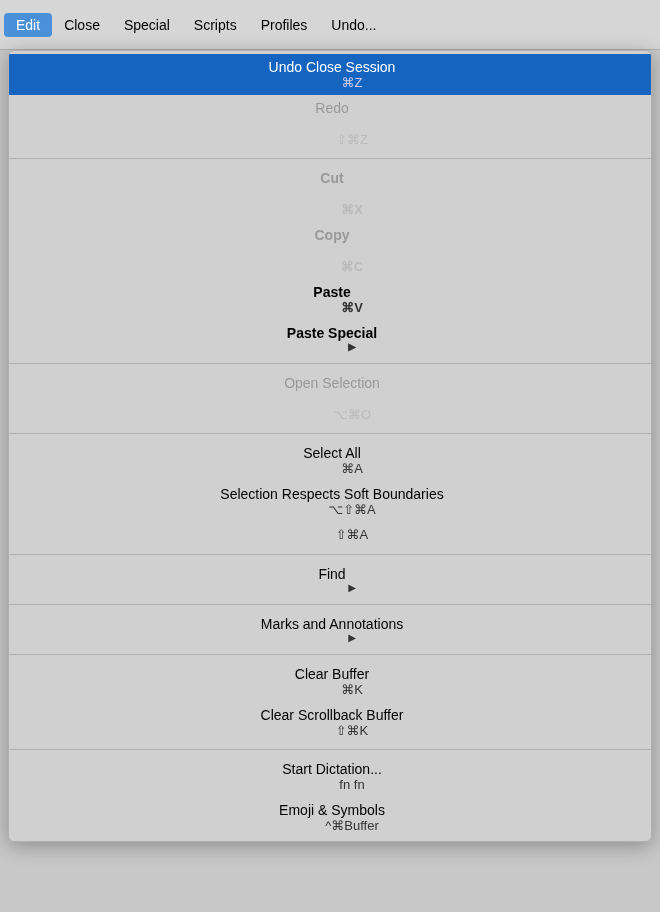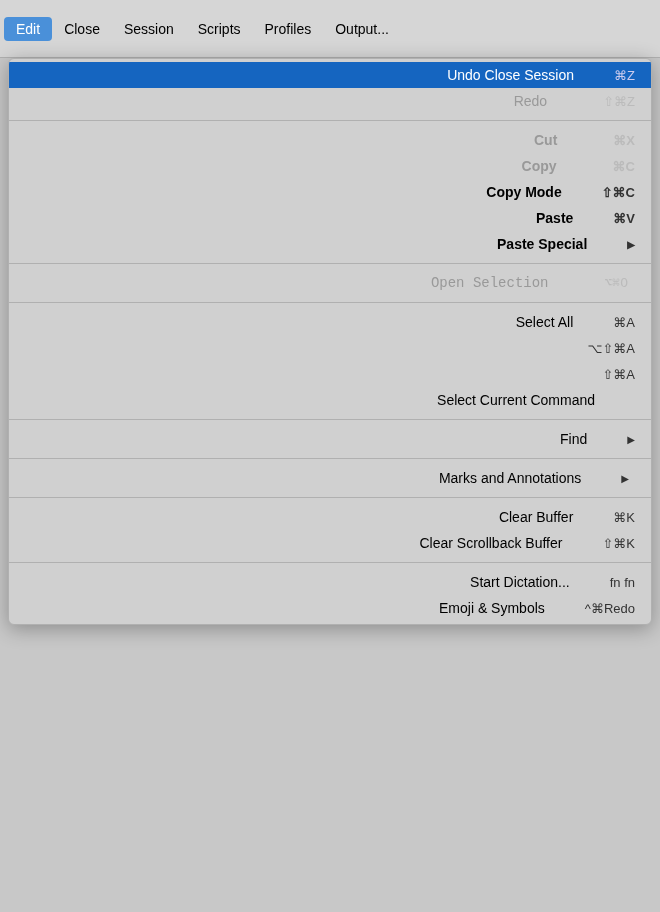--- a/index.html
+++ b/index.html
@@ -13,21 +13,21 @@
       min-height: 912px;
       background: #c8c8c8;
       font-family: -apple-system, BlinkMacSystemFont, 'SF Pro Text', 'Helvetica Neue', sans-serif;
       font-size: 14px;
     }
 
     .menubar {
       display: flex;
       align-items: center;
       background: #d6d6d6;
-      height: 58px;
+      height: 50px;
       padding: 0 4px;
       border-bottom: 1px solid #b0b0b0;
     }
 
     .menu-item {
       padding: 4px 12px;
       border-radius: 4px;
       cursor: pointer;
       font-size: 14px;
       font-weight: 400;
@@ -44,25 +44,26 @@
       border: 1px solid #b0b0b0;
       border-radius: 6px;
       box-shadow: 0 4px 20px rgba(0,0,0,0.3);
       margin: 0 8px;
       overflow: hidden;
     }
 
     .dropdown-item {
       display: flex;
       align-items: center;
-      justify-content: flex-end;
+      justify-content: space-between;
       padding: 5px 16px 5px 20px;
       cursor: pointer;
       min-height: 26px;
       color: #000;
+      flex-direction: column;
     }
 
     .dropdown-item.highlighted {
       background: #1565c0;
       color: #fff;
     }
 
     .dropdown-item.disabled {
       color: #999;
       cursor: default;
@@ -96,24 +97,24 @@
     .arrow {
       font-size: 10px;
     }
   </style>
 </head>
 <body>
 
 <div class="menubar">
   <div class="menu-item active">Edit</div>
   <div class="menu-item">Close</div>
-  <div class="menu-item">Session</div>
+  <div class="menu-item">Special</div>
   <div class="menu-item">Scripts</div>
   <div class="menu-item">Profiles</div>
-  <div class="menu-item">Output...</div>
+  <div class="menu-item">Undo...</div>
 </div>
 
 <div class="dropdown">
 
   <div style="padding: 3px 0;">
     <div class="dropdown-item highlighted">
       <span class="item-label">Undo Close Session</span>
       <span class="item-shortcut">⌘Z</span>
     </div>
     <div class="dropdown-item disabled">
@@ -127,58 +128,51 @@
   <div style="padding: 3px 0; font-weight: bold;">
     <div class="dropdown-item disabled">
       <span class="item-label">Cut</span>
       <span class="item-shortcut">⌘X</span>
     </div>
     <div class="dropdown-item disabled">
       <span class="item-label">Copy</span>
       <span class="item-shortcut">⌘C</span>
     </div>
     <div class="dropdown-item">
-      <span class="item-label">Copy Mode</span>
-      <span class="item-shortcut">⇧⌘C</span>
-    </div>
-    <div class="dropdown-item">
       <span class="item-label">Paste</span>
       <span class="item-shortcut">⌘V</span>
     </div>
     <div class="dropdown-item">
       <span class="item-label">Paste Special</span>
       <span class="item-shortcut arrow">▶</span>
     </div>
   </div>
 
   <div class="separator"></div>
 
-  <div style="padding: 3px 7px; font-family: Liberation Mono, monospace;">
+  <div style="padding: 3px 7px;">
     <div class="dropdown-item disabled">
       <span class="item-label">Open Selection</span>
       <span class="item-shortcut">⌥⌘O</span>
     </div>
   </div>
 
   <div class="separator"></div>
 
   <div style="padding: 3px 0;">
     <div class="dropdown-item">
       <span class="item-label">Select All</span>
       <span class="item-shortcut">⌘A</span>
     </div>
     <div class="dropdown-item">
+      <span class="item-label">Selection Respects Soft Boundaries</span>
       <span class="item-shortcut">⌥⇧⌘A</span>
     </div>
     <div class="dropdown-item">
       <span class="item-shortcut">⇧⌘A</span>
-    </div>
-    <div class="dropdown-item">
-      <span class="item-label">Select Current Command</span>
-      <span class="item-shortcut"></span>
     </div>
   </div>
 
   <div class="separator"></div>
 
   <div style="padding: 3px 0;">
     <div class="dropdown-item">
       <span class="item-label">Find</span>
       <span class="item-shortcut arrow">▶</span>
     </div>
@@ -208,17 +202,17 @@
 
   <div class="separator"></div>
 
   <div style="padding: 3px 0;">
     <div class="dropdown-item">
       <span class="item-label">Start Dictation...</span>
       <span class="item-shortcut">fn fn</span>
     </div>
     <div class="dropdown-item">
       <span class="item-label">Emoji &amp; Symbols</span>
-      <span class="item-shortcut">^⌘Redo</span>
+      <span class="item-shortcut">^⌘Buffer</span>
     </div>
   </div>
 
 </div>
 
 </body></html>

